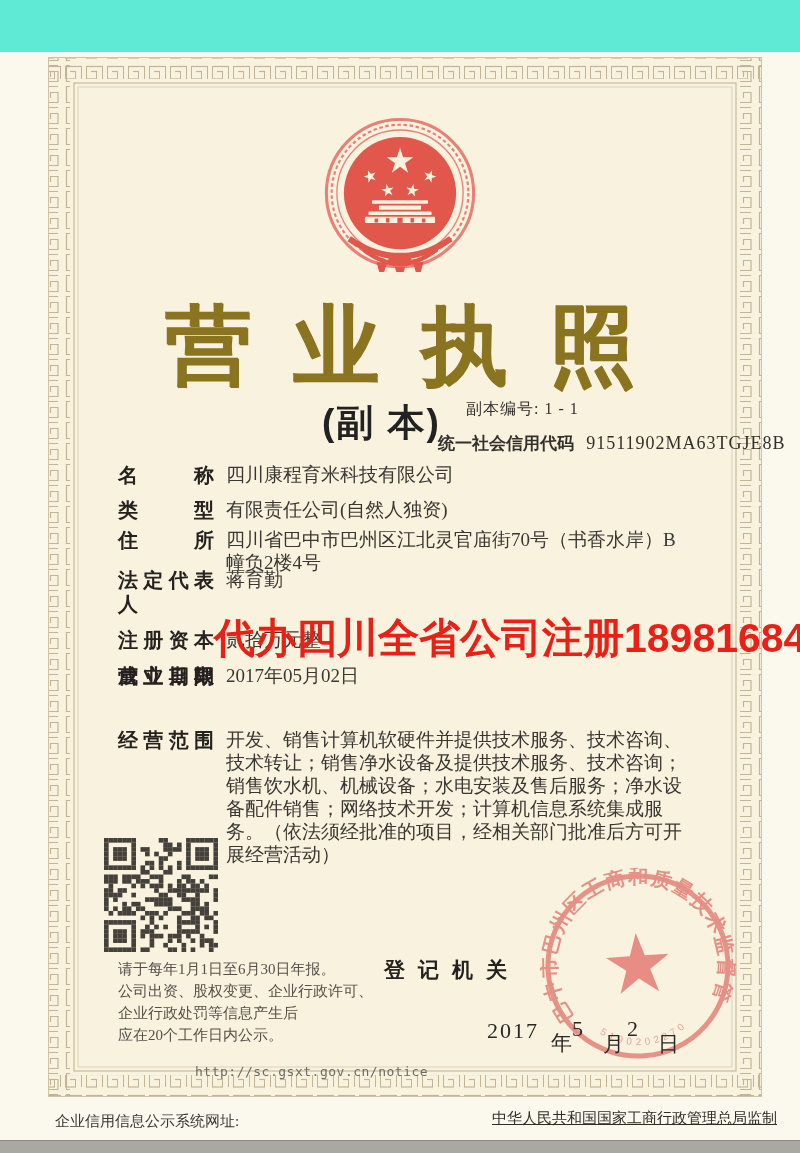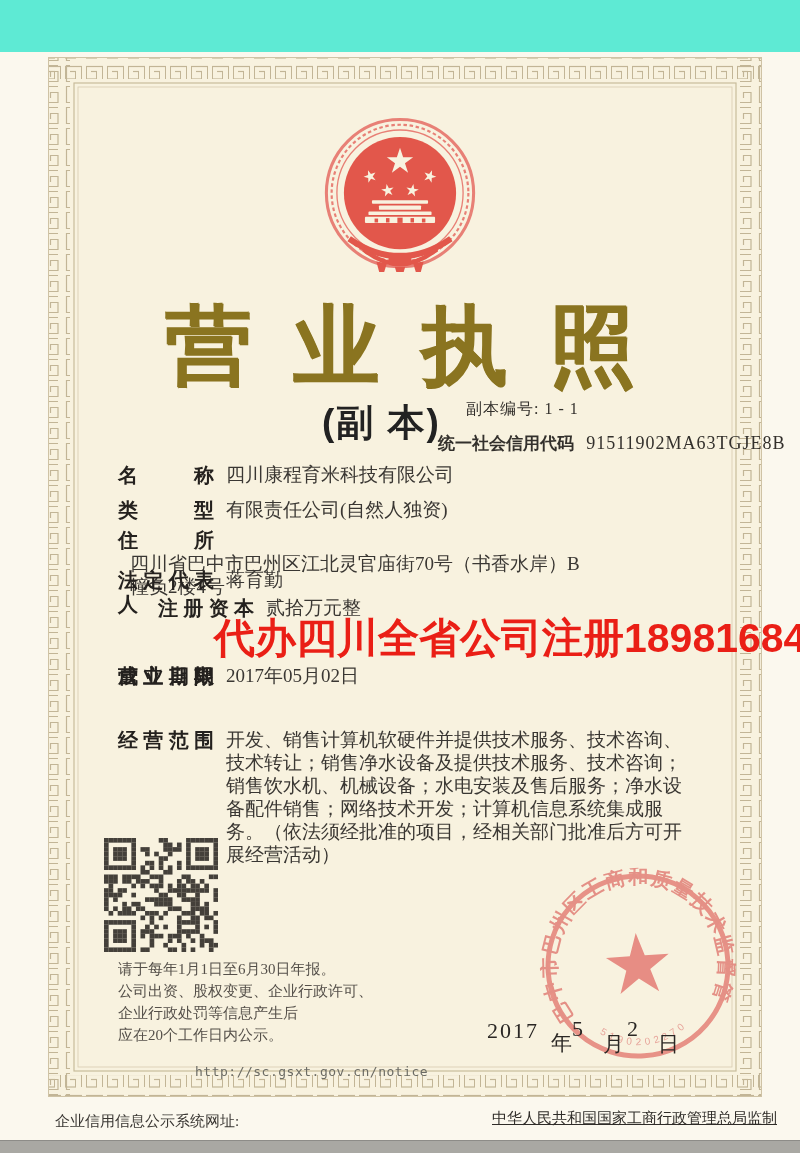--- a/index.html
+++ b/index.html
@@ -120,29 +120,29 @@
   </div>
 
   <div class="frow" style="top:463px;">
     <span class="lab">名称</span>
     <span class="val">四川康程育米科技有限公司</span>
   </div>
   <div class="frow" style="top:498px;">
     <span class="lab">类型</span>
     <span class="val">有限责任公司(自然人独资)</span>
   </div>
-  <div class="frow" style="top:528px;flex-direction:column;">
+  <div class="frow" style="top:528px;">
     <span class="lab">住所</span>
     <span class="val">四川省巴中市巴州区江北灵官庙街70号（书香水岸）B幢负2楼4号</span>
   </div>
   <div class="frow" style="top:568px;">
     <span class="lab">法定代表人</span>
     <span class="val">蒋育勤</span>
   </div>
-  <div class="frow" style="top:596px;margin-left:40px;">
+  <div class="frow" style="top:628px;">
     <span class="lab">注册资本</span>
     <span class="val">贰拾万元整</span>
   </div>
   <div class="frow" style="top:636px;margin-top:28px;">
     <span class="lab">成立日期</span>
     <span class="val">2017年05月02日</span>
   </div>
   <div class="frow" style="top:664px;">
     <span class="lab">营业期限</span>
   </div>
@@ -461,20 +461,21 @@
       <rect x="23" y="24" width="1.02" height="1.02" fill="#44403a"></rect>
     </svg>
 
   <div class="notice">
     <div>请于每年1月1日至6月30日年报。</div>
     <div>公司出资、股权变更、企业行政许可、</div>
     <div>企业行政处罚等信息产生后</div>
     <div>应在20个工作日内公示。</div>
   </div>
 
+  <div class="reg-label">登记机关</div>
 
   <svg class="seal-wrap" viewBox="0 0 196 196">
     <defs>
       <path id="sealArcTop" d="M 32,146 A 82,82 0 1 1 164,146" fill="none"></path>
       <path id="sealArcBot" d="M 52,160 A 70,70 0 0 0 144,160" fill="none"></path>
     </defs>
     <circle cx="98" cy="98" r="90" fill="none" stroke="#e5857b" stroke-width="5"></circle>
     <polygon points="0,-33 7.5,-10.2 31.4,-10.2 12,3.9 19.4,26.7 0,12.6 -19.4,26.7 -12,3.9 -31.4,-10.2 -7.5,-10.2" transform="translate(98,98)" fill="#e58078"></polygon>
     <text font-size="20" font-weight="bold" fill="#e2837a" font-family="'Liberation Sans',sans-serif" letter-spacing="1">
       <textPath href="#sealArcTop" startOffset="2" textLength="392" lengthAdjust="spacing">巴中市巴州区工商和质量技术监督管理局</textPath>

